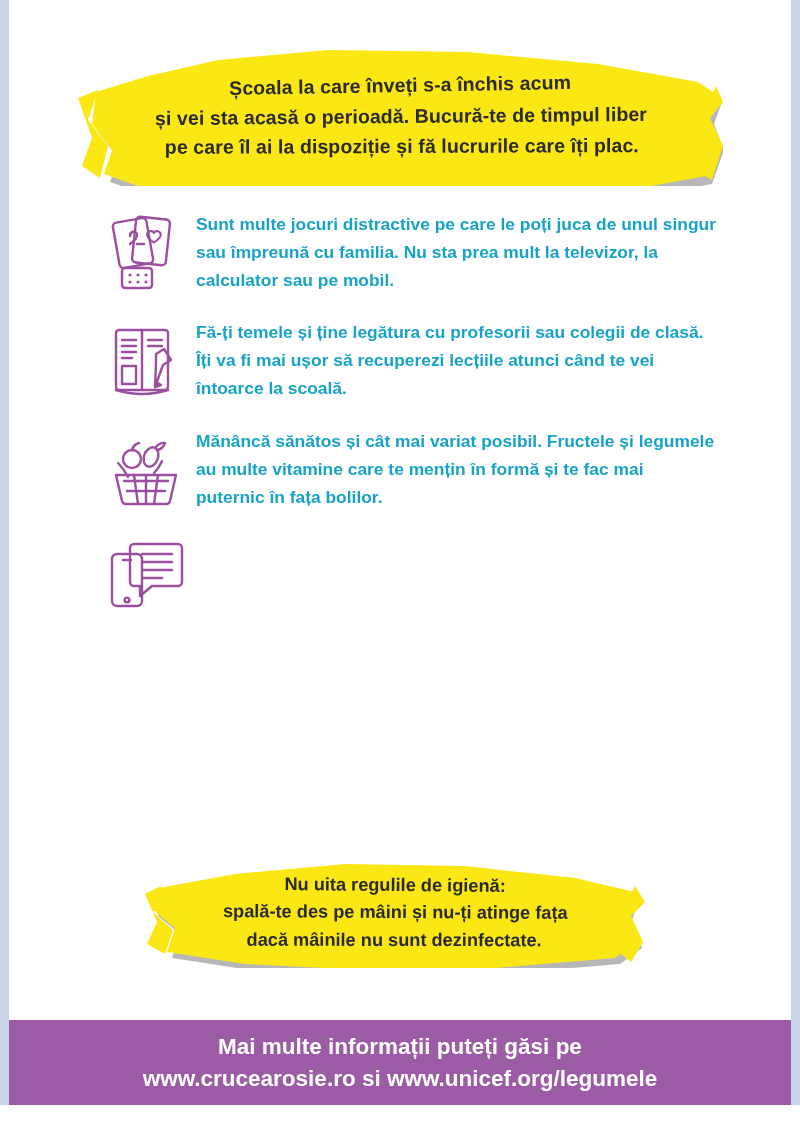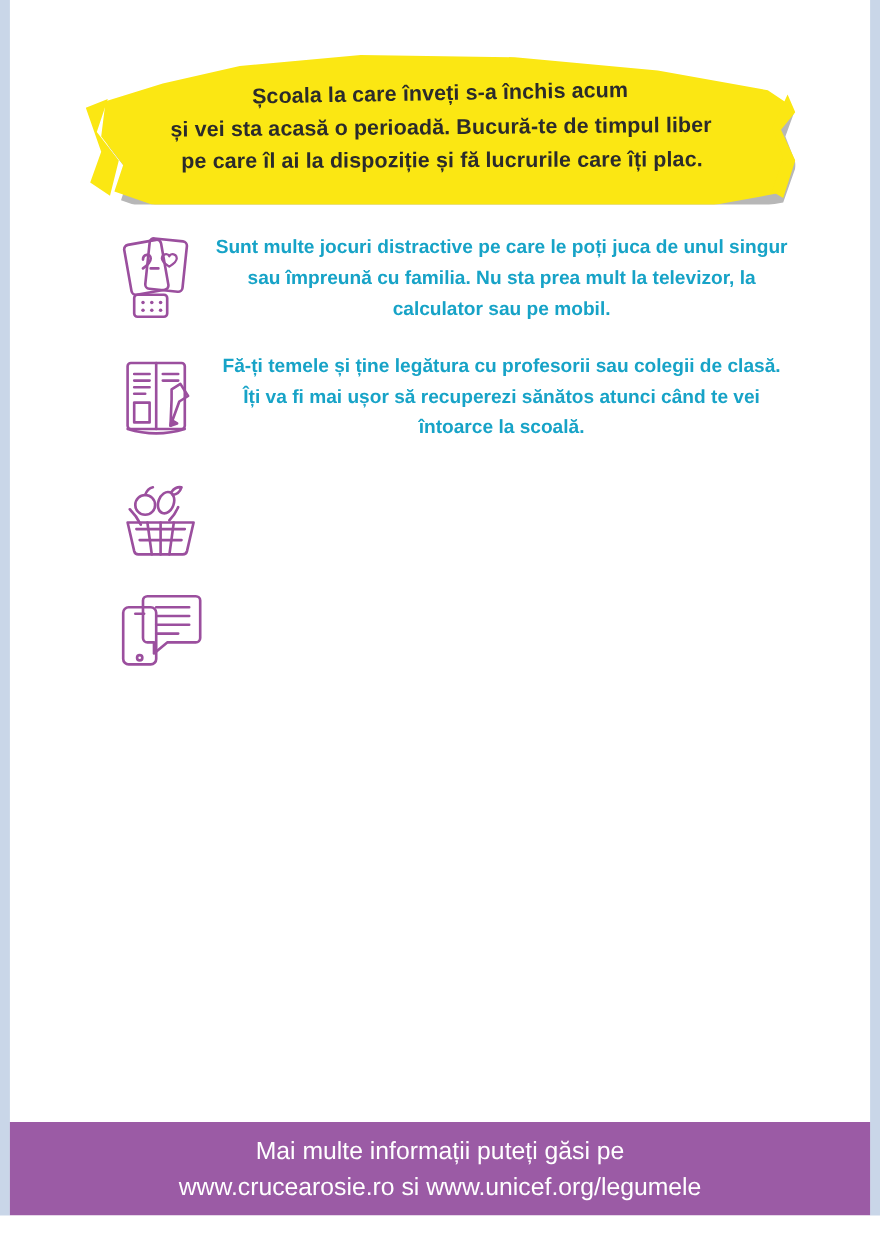--- a/index.html
+++ b/index.html
@@ -70,21 +70,20 @@
   .tips {
     position: absolute;
     left: 96px;
     top: 208px;
     width: 620px;
   }
   .tip {
     display: flex;
     align-items: flex-start;
     margin-bottom: 23px;
-    text-align: center;
   }
   .tip .icon {
     width: 100px;
     min-width: 100px;
     display: flex;
     align-items: flex-start;
     justify-content: center;
     padding-top: 6px;
   }
   .tip .body {
@@ -135,21 +134,21 @@
     height: 85px;
     background: #9b5ba5;
     display: flex;
     flex-direction: column;
     align-items: center;
     justify-content: center;
   }
   .footer .fline {
     color: #ffffff;
     font-size: 22.5px;
-    font-weight: normal;
+    font-weight: bold;
     line-height: 1.42;
     white-space: nowrap;
   }
   .footer-strip-bottom {
     position: absolute;
     left: 0; right: 0; bottom: 0;
     height: 18px;
     background: #ffffff;
   }
   svg { display: block; }
@@ -208,57 +207,71 @@
             <path d="M34,6 V66"></path>
             <path d="M14,16 h14 M14,22 h14 M14,28 h14 M14,34 h10"></path>
             <rect x="14" y="42" width="14" height="18"></rect>
             <path d="M40,16 h14 M40,22 h14"></path>
             <path d="M48,30 l8,-5 l7,11 l-8,5 l-8,22 l1,-24 z"></path>
             <path d="M47,63 l1,-5 l5,3 z" fill="#9b4f9e"></path>
             <path d="M8,66 q26,8 52,0"></path>
           </g>
         </svg>
       </div>
-      <div class="body">Fă-ți temele și ține legătura cu profesorii sau colegii de clasă. Îți va fi mai ușor să recuperezi sănătos atunci când te vei întoarce la scoală.</div>
+      <div class="body">Fă-ți temele și ține legătura cu profesorii sau colegii de clasă. Îți va fi mai ușor să recuperezi lecțiile atunci când te vei întoarce la scoală.</div>
     </div>
 
     <div class="tip">
       <div class="icon">
         <svg width="80" height="76" viewBox="0 0 80 76">
           <g fill="none" stroke="#9b4f9e" stroke-width="2.4" stroke-linejoin="round" stroke-linecap="round">
             <circle cx="26" cy="26" r="9"></circle>
             <path d="M26,17 q2,-6 7,-7"></path>
             <ellipse cx="45" cy="24" rx="7" ry="10" transform="rotate(20 45 24)"></ellipse>
             <path d="M50,14 q4,-5 9,-4 q-2,6 -8,7"></path>
             <path d="M12,30 q6,6 10,14"></path>
             <path d="M56,28 q-3,7 -8,12"></path>
             <path d="M10,42 h60 l-6,26 a4,4 0 0 1 -4,3 h-40 a4,4 0 0 1 -4,-3 z"></path>
             <path d="M18,48 h44 M21,58 h38"></path>
             <path d="M28,42 l4,29 M40,42 l0,29 M52,42 l-4,29"></path>
           </g>
         </svg>
       </div>
+      <div class="body">Mănâncă sănătos și cât mai variat posibil. Fructele și legumele au multe vitamine care te mențin în formă și te fac mai puternic în fața bolilor.</div>
     </div>
 
     <div class="tip">
       <div class="icon">
         <svg width="80" height="76" viewBox="0 0 80 76">
           <g fill="none" stroke="#9b4f9e" stroke-width="2.4" stroke-linejoin="round" stroke-linecap="round">
             <rect x="6" y="14" width="30" height="52" rx="5"></rect>
             <path d="M17,20 h8"></path>
             <circle cx="21" cy="60" r="2.4"></circle>
             <path d="M28,4 h44 a4,4 0 0 1 4,4 v34 a4,4 0 0 1 -4,4 h-26 l-12,10 v-10 h-6 a4,4 0 0 1 -4,-4 v-34 a4,4 0 0 1 4,-4 z"></path>
             <path d="M36,14 h30 M36,22 h30 M36,30 h30 M36,38 h20"></path>
           </g>
         </svg>
       </div>
     </div>
 
   </div>
 
+  <div class="banner-bottom">
+    <svg class="shape" width="500" height="110" viewBox="0 0 500 110">
+      <path d="M14,30 L90,16 L200,6 L320,8 L430,20 L490,34 L482,56 L492,84 L470,100 L350,110 L220,112 L100,106 L22,94 L30,70 L8,52 Z" fill="#b7b7b7" transform="translate(5,6)"></path>
+      <path d="M14,30 L90,16 L200,6 L320,8 L430,20 L490,34 L482,56 L492,84 L470,100 L350,110 L220,112 L100,106 L22,94 L30,70 L8,52 Z" fill="#fbe713"></path>
+      <path d="M0,36 L16,28 L8,54 L28,72 L20,96 L2,86 L12,64 Z" fill="#fbe713"></path>
+      <path d="M490,28 L500,44 L486,58 L498,84 L486,104 L476,96 L488,72 L478,50 Z" fill="#fbe713"></path>
+    </svg>
+    <div class="text">
+      <div class="line b1">Nu uita regulile de igienă:</div>
+      <div class="line b2">spală-te des pe mâini și nu-ți atinge fața</div>
+      <div class="line b3">dacă mâinile nu sunt dezinfectate.</div>
+    </div>
+  </div>
 
   <div class="footer">
     <div class="fline">Mai multe informații puteți găsi pe</div>
     <div class="fline">www.crucearosie.ro si www.unicef.org/legumele</div>
   </div>
   <div class="footer-strip-bottom"></div>
 
 </div>
 
 </body></html>

